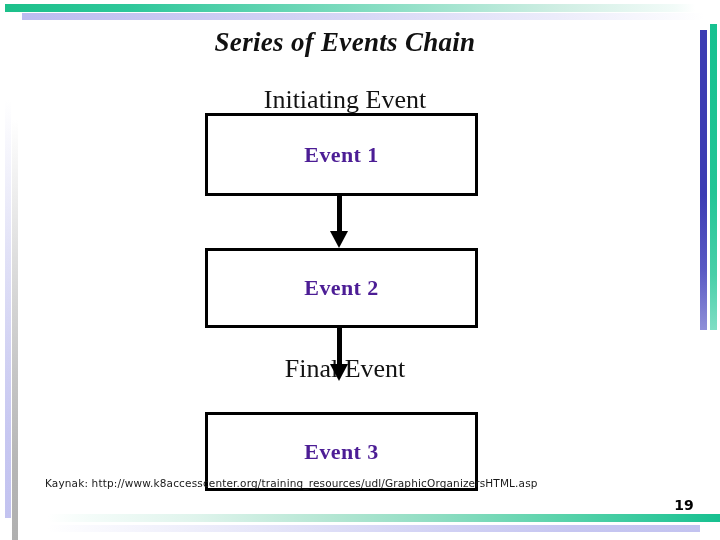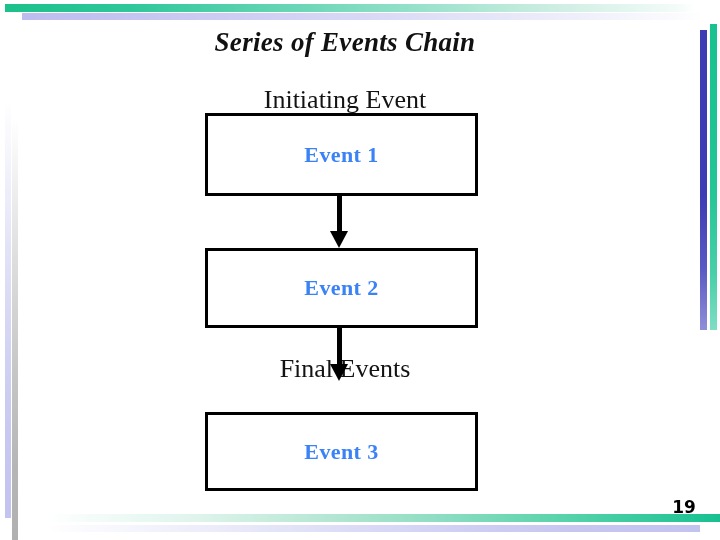--- a/index.html
+++ b/index.html
@@ -141,21 +141,21 @@
     border: 3px solid #000000;
     background: #ffffff;
     box-sizing: border-box;
     display: flex;
     align-items: center;
     justify-content: center;
   }
   .event-box .event-label {
     font-weight: bold;
     font-size: 22px;
-    color: #3b82f6;
+    color: #4c1d95;
     letter-spacing: 0.4px;
     font-family: "Liberation Serif", "DejaVu Serif", serif;
   }
 
   #box-event-1 { top: 113px;  height: 83px; }
   #box-event-2 { top: 248px;  height: 80px; }
   #box-event-3 { top: 381px;  height: 79px; margin-top: 31px; }
 
   
   .arrow {
@@ -199,21 +199,21 @@
     letter-spacing: 0.15px;
     font-family: "DejaVu Sans", "Liberation Sans", sans-serif;
   }
 
   .page-number {
     position: absolute;
     left: 672px;
     top: 497px;
     width: 24px;
     text-align: center;
-    font-size: 17px;
+    font-size: 14px;
     font-weight: bold;
     color: #000000;
     font-family: "DejaVu Sans", "Liberation Sans", sans-serif;
   }
 </style>
 </head>
 <body>
 
 <div class="slide">
 
@@ -236,30 +236,31 @@
 
   <div class="arrow" id="arrow-1">
     <div class="shaft"></div>
     <div class="head"></div>
   </div>
 
   <div class="event-box" id="box-event-2">
     <span class="event-label">Event 2</span>
   </div>
 
-  <div class="final-label">Final Events</div>
+  <div class="final-label">Final Event</div>
 
   <div class="arrow" id="arrow-2">
     <div class="shaft"></div>
     <div class="head"></div>
   </div>
 
   <div class="event-box" id="box-event-3">
     <span class="event-label">Event 3</span>
   </div>
 
+  <div class="citation">Kaynak: http://www.k8accesscenter.org/training_resources/udl/GraphicOrganizersHTML.asp</div>
 
   <div class="page-number">19</div>
 
   <div class="bottom-green-bar"></div>
   <div class="bottom-purple-bar"></div>
 
 </div>
 
 </body></html>

